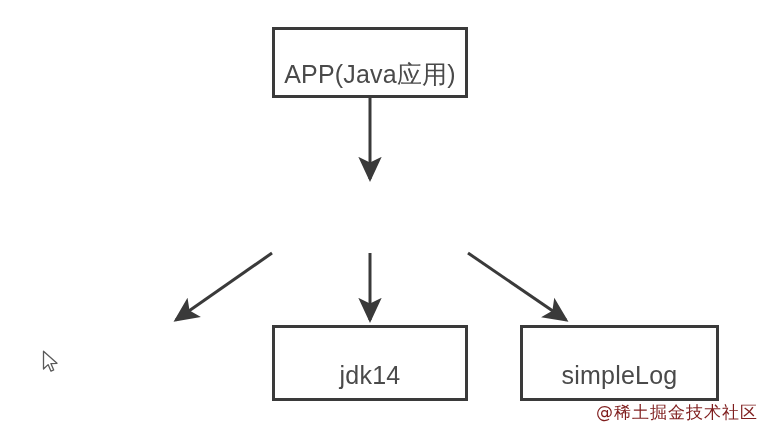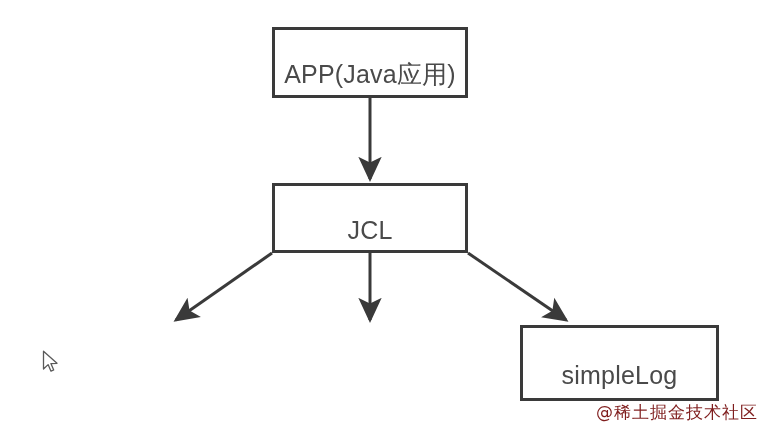--- a/index.html
+++ b/index.html
@@ -85,25 +85,25 @@
 
     <line x1="370" y1="253" x2="370" y2="320" stroke="#3a3a3a" stroke-width="3" marker-end="url(#arrowhead)"></line>
 
     <line x1="468" y1="253" x2="566" y2="320" stroke="#3a3a3a" stroke-width="3" marker-end="url(#arrowhead)"></line>
   </svg>
 
   <div class="node-box" id="node-app">
     <span class="node-label">APP(Java应用)</span>
   </div>
 
-  <div class="node-box" id="node-jcl">
-    <span class="node-label">JCL</span>
-  </div>
 
 
+  <div class="node-box" id="node-jdk14">
+    <span class="node-label">jdk14</span>
+  </div>
 
   <div class="node-box" id="node-simplelog">
     <span class="node-label">simpleLog</span>
   </div>
 
   <div id="watermark">@稀土掘金技术社区</div>
 
   <svg id="mouse-cursor" viewBox="0 0 18 24" xmlns="http://www.w3.org/2000/svg">
     <path d="M1.5,1.2 L1.5,19.0 L6.1,14.6 L9.0,21.2 L11.7,20.0 L8.9,13.6 L15.0,13.3 Z" fill="#ffffff" stroke="#5a5a5a" stroke-width="1.3" stroke-linejoin="round"></path>
   </svg>

